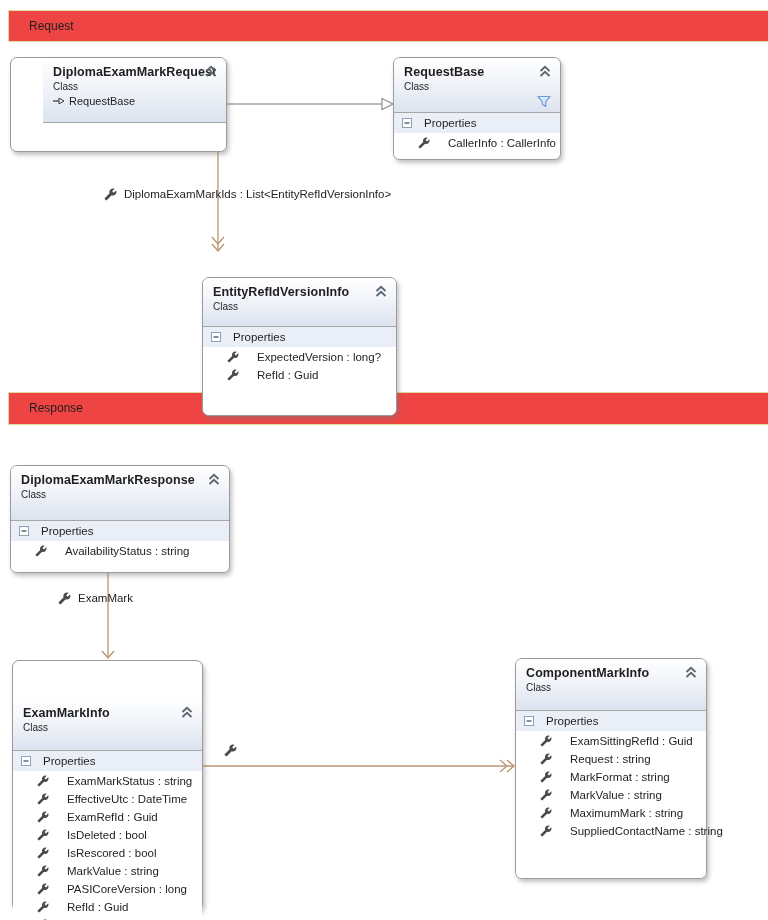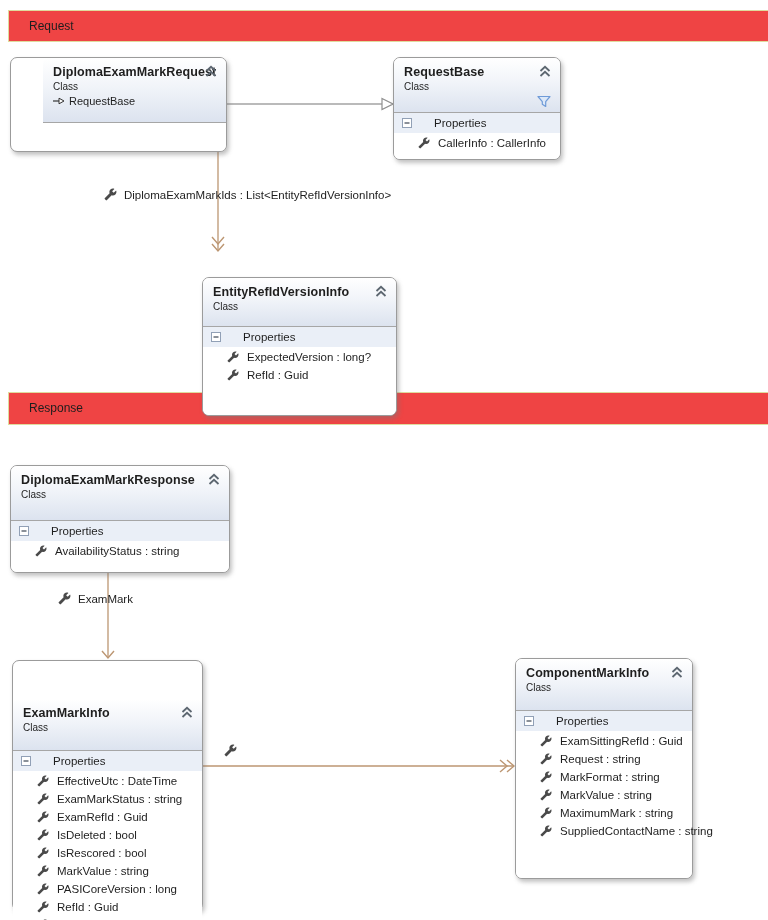--- a/index.html
+++ b/index.html
@@ -17,30 +17,30 @@
             box-sizing:border-box;}
   .cb-header{position:relative;background:linear-gradient(180deg,#ffffff 0%,#f1f4f9 45%,#dce3ef 100%);
              border-bottom:1px solid #a6a6a6;border-radius:6px 6px 0 0;padding:5px 8px 0 10px;
              box-sizing:border-box;flex:0 0 auto;}
   .cb-title{font-size:12.5px;font-weight:bold;letter-spacing:.1px;padding-top:2px;}
   .cb-kind{font-size:10px;margin-top:2px;}
   .cb-inherits{font-size:11px;margin-top:3px;display:flex;align-items:center;gap:4px;}
   .collapse-btn{position:absolute;top:7px;right:8px;width:14px;height:13px;cursor:pointer;}
   .filter-btn{position:absolute;right:9px;bottom:4px;width:14px;height:13px;cursor:pointer;}
   .cb-body{flex:1 1 auto;background:#ffffff;border-radius:0 0 6px 6px;}
-  .props-header{display:flex;align-items:center;gap:22px;font-size:11.5px;
+  .props-header{display:flex;align-items:center;gap:12px;font-size:11.5px;
                 background:#eaeff7;padding:4px 8px 4px 8px;}
   .props{padding:1px 4px 4px 0;}
-  .prop-row{display:flex;align-items:center;gap:8px;height:18px;padding-left:24px;
+  .prop-row{display:flex;align-items:center;gap:18px;height:18px;padding-left:24px;
             font-size:11.5px;white-space:nowrap;cursor:default;}
   .wrench{flex:0 0 auto;width:12px;height:12px;display:inline-block;}
 
   
   .connector{position:absolute;}
-  .conn-label{position:absolute;display:flex;align-items:center;gap:7px;font-size:11.5px;
+  .conn-label{position:absolute;display:flex;align-items:flex-start;gap:7px;font-size:11.5px;
               white-space:nowrap;}
   .conn-label .wrench{width:13px;height:13px;}
 </style>
 </head>
 <body>
 
 <svg width="0" height="0" style="position:absolute">
   <defs>
     <g id="i-wrench">
       <g transform="scale(-0.5,0.5) translate(-24,0)">
@@ -226,32 +226,32 @@
         <svg width="10" height="10" viewBox="0 0 10 10">
             <use href="#i-minusbox"></use>
           </svg>
         <span>Properties</span>
       </div>
       <div class="props">
           <div class="prop-row">
           <svg class="wrench" viewBox="0 0 12 12">
               <use href="#i-wrench"></use>
             </svg>
+          <span>ExamMarkStatus : string</span>
+        </div>
+          <div class="prop-row">
+          <svg class="wrench" viewBox="0 0 12 12">
+              <use href="#i-wrench"></use>
+            </svg>
           <span>EffectiveUtc : DateTime</span>
         </div>
           <div class="prop-row">
           <svg class="wrench" viewBox="0 0 12 12">
               <use href="#i-wrench"></use>
             </svg>
-          <span>ExamMarkStatus : string</span>
-        </div>
-          <div class="prop-row">
-          <svg class="wrench" viewBox="0 0 12 12">
-              <use href="#i-wrench"></use>
-            </svg>
           <span>ExamRefId : Guid</span>
         </div>
           <div class="prop-row">
           <svg class="wrench" viewBox="0 0 12 12">
               <use href="#i-wrench"></use>
             </svg>
           <span>IsDeleted : bool</span>
         </div>
           <div class="prop-row">
           <svg class="wrench" viewBox="0 0 12 12">
@@ -280,21 +280,21 @@
           <div class="prop-row">
           <svg class="wrench" viewBox="0 0 12 12">
               <use href="#i-wrench"></use>
             </svg>
           <span>StateProvinceId : string</span>
         </div>
         </div>
     </div>
   </div>
 
-  <div class="classbox" style="left:515px;top:658px;width:178px;height:221px;">
+  <div class="classbox" style="left:515px;top:658px;width:192px;height:221px;">
     <div class="cb-header" style="height:52px;">
       <div class="cb-title">ComponentMarkInfo</div>
       <div class="cb-kind">Class</div>
       <svg class="collapse-btn" viewBox="0 0 14 13">
           <use href="#i-chevrons"></use>
         </svg>
     </div>
     <div class="cb-body">
       <div class="props-header">
         <svg width="10" height="10" viewBox="0 0 10 10">

